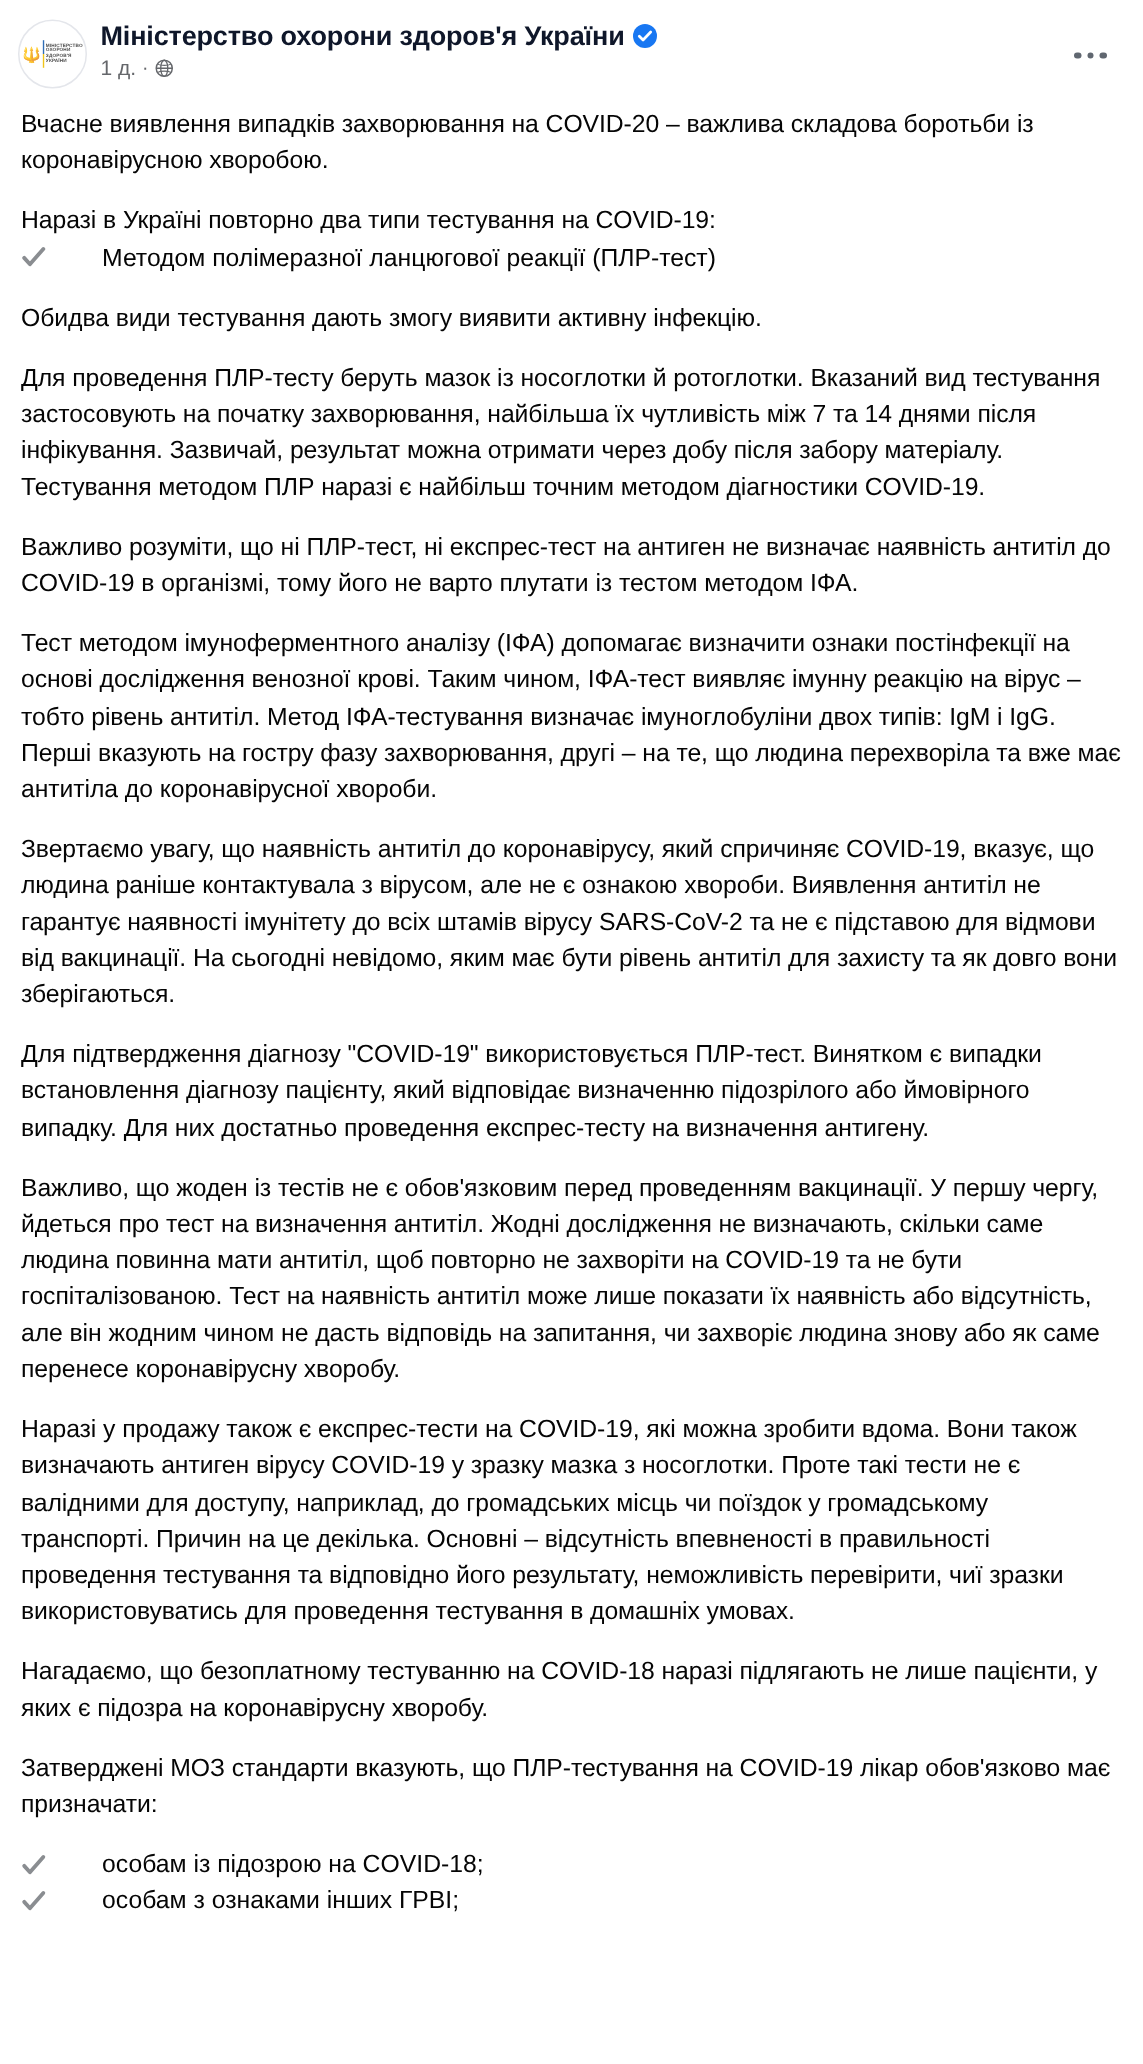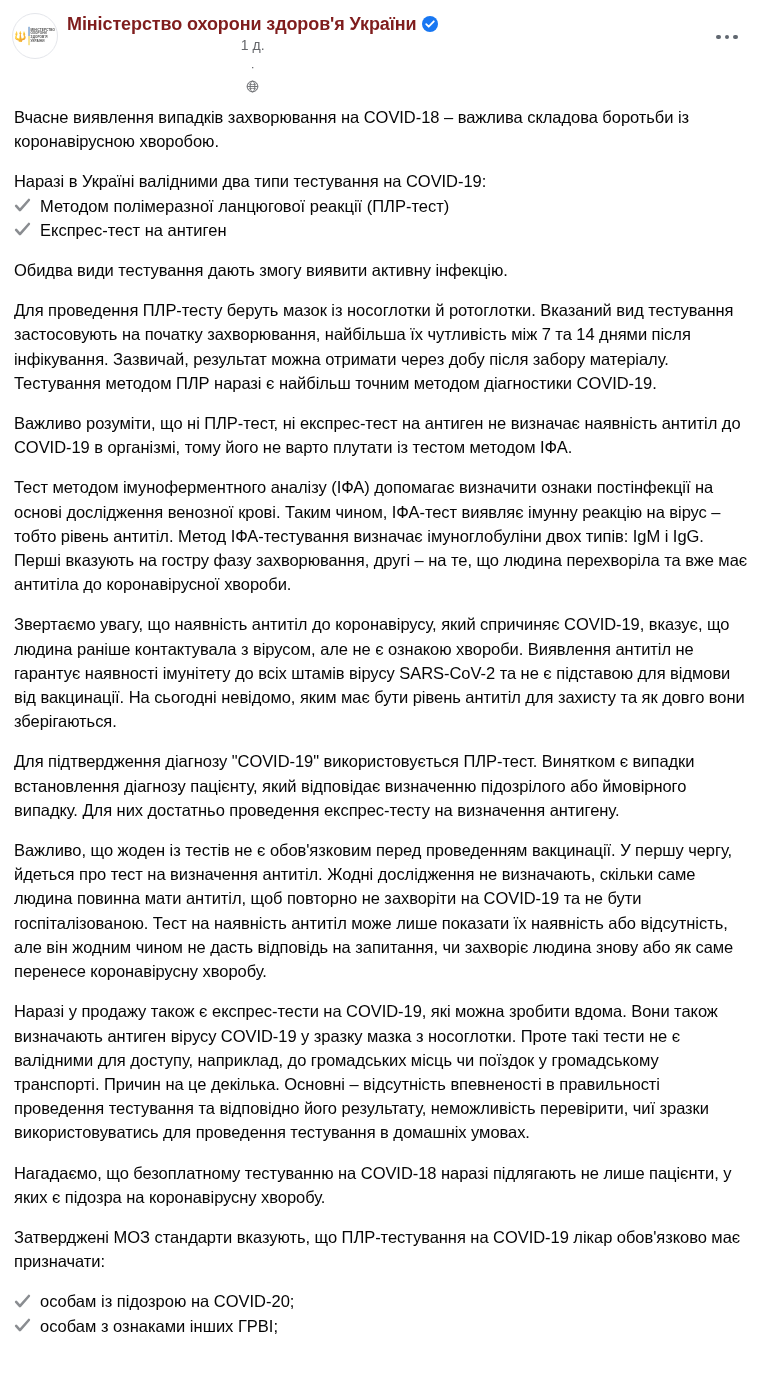--- a/index.html
+++ b/index.html
@@ -83,42 +83,41 @@
     padding-top: 1px;
   }
   .name-row {
     display: flex;
     align-items: center;
     gap: 6px;
   }
   .page-name {
     font-size: 18px;
     font-weight: 700;
-    color: #7f1d1d;
+    color: #0f172a;
     line-height: 22px;
     letter-spacing: -0.1px;
     cursor: pointer;
   }
   .verified-badge {
     width: 16px;
     height: 16px;
     display: inline-flex;
     align-items: center;
     justify-content: center;
     flex: 0 0 auto;
   }
   .meta-row {
     display: flex;
     align-items: center;
     gap: 4px;
     margin-top: 1px;
     font-size: 14px;
     color: #65676b;
     line-height: 18px;
-    flex-direction: column;
   }
   .meta-time { cursor: pointer; }
   .meta-dot { color: #65676b; font-size: 13px; }
   .globe-icon {
     width: 13px;
     height: 13px;
     display: inline-flex;
     align-items: center;
     justify-content: center;
   }
@@ -180,21 +179,21 @@
     width: 19px;
     min-width: 19px;
     height: 24.2px;
     display: inline-flex;
     align-items: center;
     justify-content: flex-start;
     margin-right: 7px;
     position: relative;
     top: 0px;
   }
-  .check-item-text { flex: 1; }
+  .check-item-text { flex: 1; margin-left: 28px; }
 </style>
 </head>
 <body>
 
 <div class="post">
 
   <div class="post-header">
 
     <div class="avatar">
       <div class="avatar-inner">
@@ -236,40 +235,32 @@
 
     <div class="more-button">
       <span class="dot"></span>
       <span class="dot"></span>
       <span class="dot"></span>
     </div>
   </div>
 
   <div class="post-body">
 
-    <p class="para">Вчасне виявлення випадків захворювання на COVID-18 – важлива складова боротьби із коронавірусною хворобою.</p>
-
-    <p class="para tight">Наразі в Україні валідними два типи тестування на COVID-19:</p>
+    <p class="para">Вчасне виявлення випадків захворювання на COVID-20 – важлива складова боротьби із коронавірусною хворобою.</p>
+
+    <p class="para tight">Наразі в Україні повторно два типи тестування на COVID-19:</p>
 
     <ul class="check-list attached">
       <li class="check-item">
         <span class="check-mark">
           <svg width="17" height="17" viewBox="0 0 20 20">
               <path d="M2.5 10.5 L7 15.5 L17.5 3.5" stroke="#8a8d91" stroke-width="3" fill="none" stroke-linecap="round" stroke-linejoin="round"></path>
             </svg>
         </span>
         <span class="check-item-text">Методом полімеразної ланцюгової реакції (ПЛР-тест)</span>
-      </li>
-      <li class="check-item">
-        <span class="check-mark">
-          <svg width="17" height="17" viewBox="0 0 20 20">
-              <path d="M2.5 10.5 L7 15.5 L17.5 3.5" stroke="#8a8d91" stroke-width="3" fill="none" stroke-linecap="round" stroke-linejoin="round"></path>
-            </svg>
-        </span>
-        <span class="check-item-text">Експрес-тест на антиген</span>
       </li>
     </ul>
 
     <p class="para">Обидва види тестування дають змогу виявити активну інфекцію.</p>
     <p class="para">Для проведення ПЛР-тесту беруть мазок із носоглотки й ротоглотки. Вказаний вид тестування застосовують на початку захворювання, найбільша їх чутливість між 7 та 14 днями після інфікування. Зазвичай, результат можна отримати через добу після забору матеріалу. Тестування методом ПЛР наразі є найбільш точним методом діагностики COVID-19.</p>
     <p class="para">Важливо розуміти, що ні ПЛР-тест, ні експрес-тест на антиген не визначає наявність антитіл до COVID-19 в організмі, тому його не варто плутати із тестом методом ІФА.</p>
     <p class="para">Тест методом імуноферментного аналізу (ІФА) допомагає визначити ознаки постінфекції на основі дослідження венозної крові. Таким чином, ІФА-тест виявляє імунну реакцію на вірус – тобто рівень антитіл. Метод ІФА-тестування визначає імуноглобуліни двох типів: IgM і IgG. Перші вказують на гостру фазу захворювання, другі – на те, що людина перехворіла та вже має антитіла до коронавірусної хвороби.</p>
     <p class="para">Звертаємо увагу, що наявність антитіл до коронавірусу, який спричиняє COVID-19, вказує, що людина раніше контактувала з вірусом, але не є ознакою хвороби. Виявлення антитіл не гарантує наявності імунітету до всіх штамів вірусу SARS-CoV-2 та не є підставою для відмови від вакцинації. На сьогодні невідомо, яким має бути рівень антитіл для захисту та як довго вони зберігаються.</p>
     <p class="para">Для підтвердження діагнозу "COVID-19" використовується ПЛР-тест. Винятком є випадки встановлення діагнозу пацієнту, який відповідає визначенню підозрілого або ймовірного випадку. Для них достатньо проведення експрес-тесту на визначення антигену.</p>
     <p class="para">Важливо, що жоден із тестів не є обов'язковим перед проведенням вакцинації. У першу чергу, йдеться про тест на визначення антитіл. Жодні дослідження не визначають, скільки саме людина повинна мати антитіл, щоб повторно не захворіти на COVID-19 та не бути госпіталізованою. Тест на наявність антитіл може лише показати їх наявність або відсутність, але він жодним чином не дасть відповідь на запитання, чи захворіє людина знову або як саме перенесе коронавірусну хворобу.</p>
@@ -277,21 +268,21 @@
     <p class="para">Нагадаємо, що безоплатному тестуванню на COVID-18 наразі підлягають не лише пацієнти, у яких є підозра на коронавірусну хворобу.</p>
     <p class="para">Затверджені МОЗ стандарти вказують, що ПЛР-тестування на COVID-19 лікар обов'язково має призначати:</p>
 
     <ul class="check-list">
       <li class="check-item">
         <span class="check-mark">
           <svg width="17" height="17" viewBox="0 0 20 20">
               <path d="M2.5 10.5 L7 15.5 L17.5 3.5" stroke="#8a8d91" stroke-width="3" fill="none" stroke-linecap="round" stroke-linejoin="round"></path>
             </svg>
         </span>
-        <span class="check-item-text">особам із підозрою на COVID-20;</span>
+        <span class="check-item-text">особам із підозрою на COVID-18;</span>
       </li>
       <li class="check-item">
         <span class="check-mark">
           <svg width="17" height="17" viewBox="0 0 20 20">
               <path d="M2.5 10.5 L7 15.5 L17.5 3.5" stroke="#8a8d91" stroke-width="3" fill="none" stroke-linecap="round" stroke-linejoin="round"></path>
             </svg>
         </span>
         <span class="check-item-text">особам з ознаками інших ГРВІ;</span>
       </li>
 

